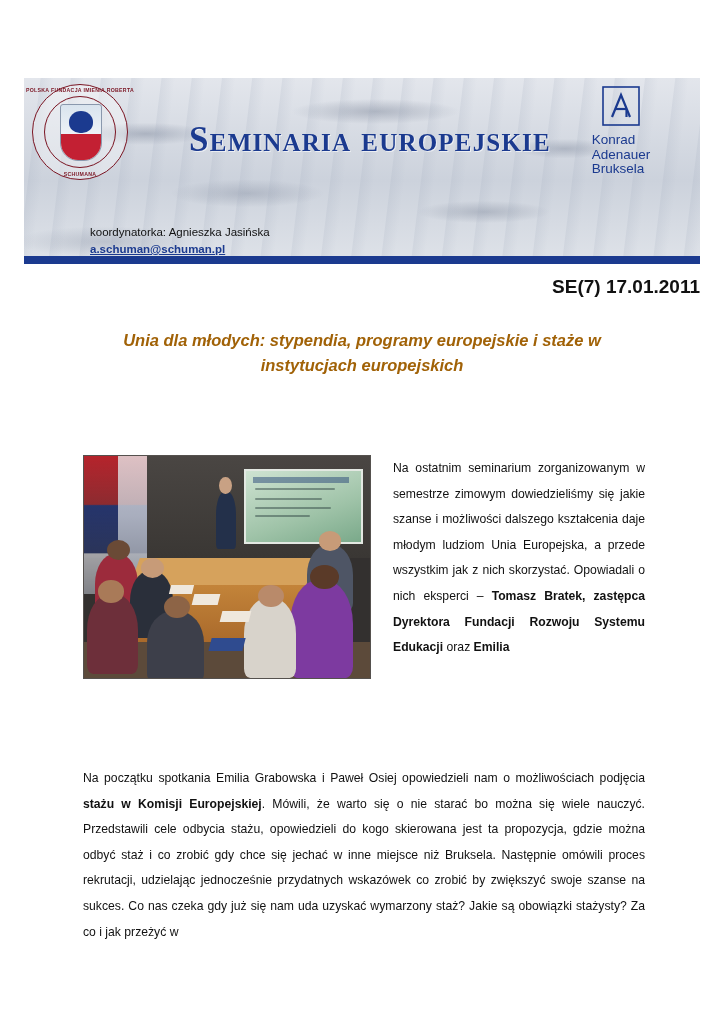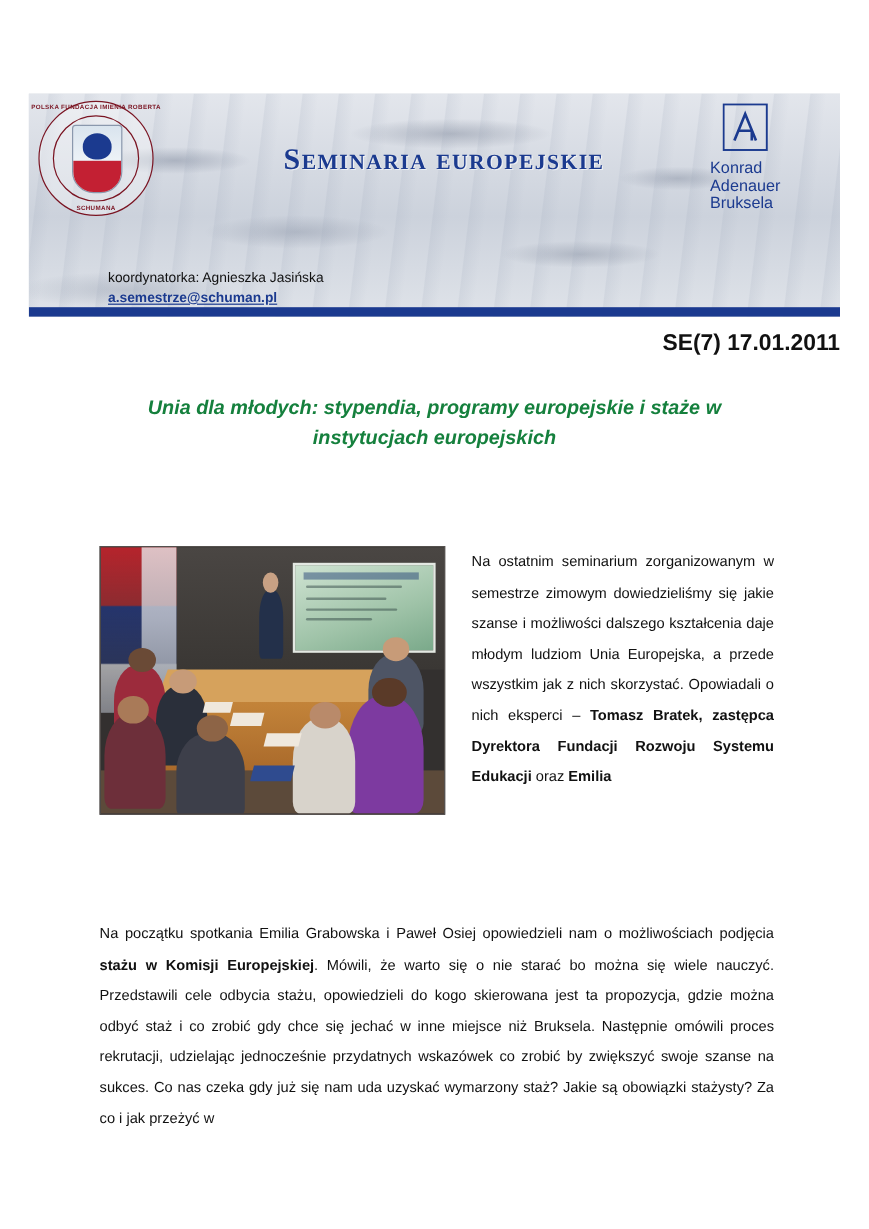--- a/index.html
+++ b/index.html
@@ -65,21 +65,21 @@
     background: #1b3a8f;
   }
   .banner-title {
     position: absolute;
     left: 96px;
     top: 42px;
     width: 500px;
     text-align: center;
     font-family: "Liberation Serif", serif;
     font-weight: bold;
-    font-size: 25px;
+    font-size: 35px;
     letter-spacing: 1.2px;
     color: #1b3a8f;
     font-variant: small-caps;
     text-shadow: 1px 1px 0 rgba(255,255,255,0.6);
   }
   .banner-years {
     position: absolute;
     left: 150px;
     top: 88px;
     width: 470px;
@@ -215,21 +215,21 @@
   .doc-title {
     position: absolute;
     left: 80px;
     top: 328px;
     width: 564px;
     text-align: center;
     font-size: 16.5px;
     line-height: 25px;
     font-weight: bold;
     font-style: italic;
-    color: #15803d;
+    color: #a16207;
   }
 
   
   .photo {
     position: absolute;
     left: 83px;
     top: 455px;
     width: 286px;
     height: 222px;
     overflow: hidden;
@@ -367,21 +367,21 @@
   <div class="banner">
     <div class="banner-bg"></div>
     <div class="banner-streaks"></div>
 
     <div class="banner-title">Seminaria europejskie</div>
 
     <div class="banner-coord">
       <span>koordynatorka:</span>
       <b>Agnieszka Jasińska</b>
     </div>
-    <a class="banner-email">a.semestrze@schuman.pl</a>
+    <a class="banner-email">a.schuman@schuman.pl</a>
 
     <div class="banner-bottom-bar"></div>
   </div>
 
   <div class="logo-schuman">
     <div class="ring"></div>
     <div class="ring2"></div>
     <div class="circletext">
       <span class="ct-top">POLSKA FUNDACJA IMIENIA ROBERTA</span>
       <span class="ct-bottom">SCHUMANA</span>

